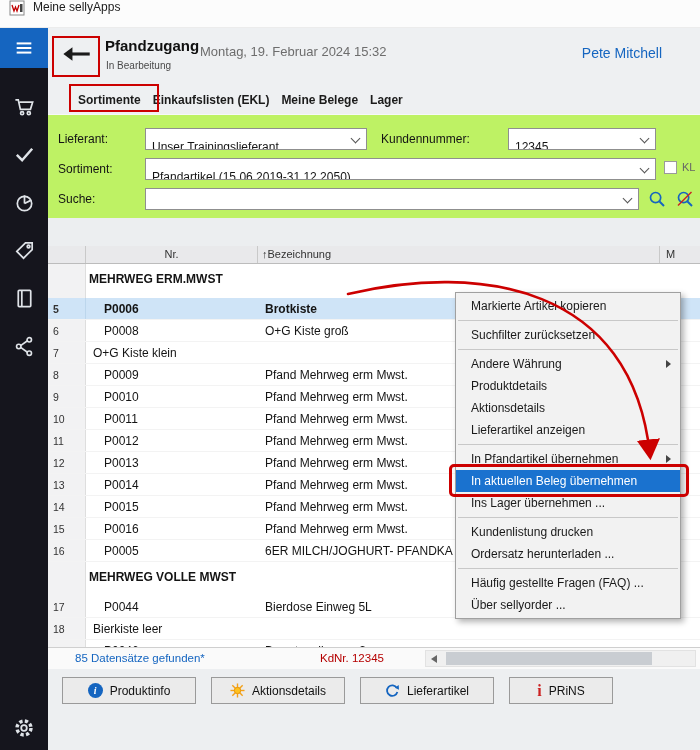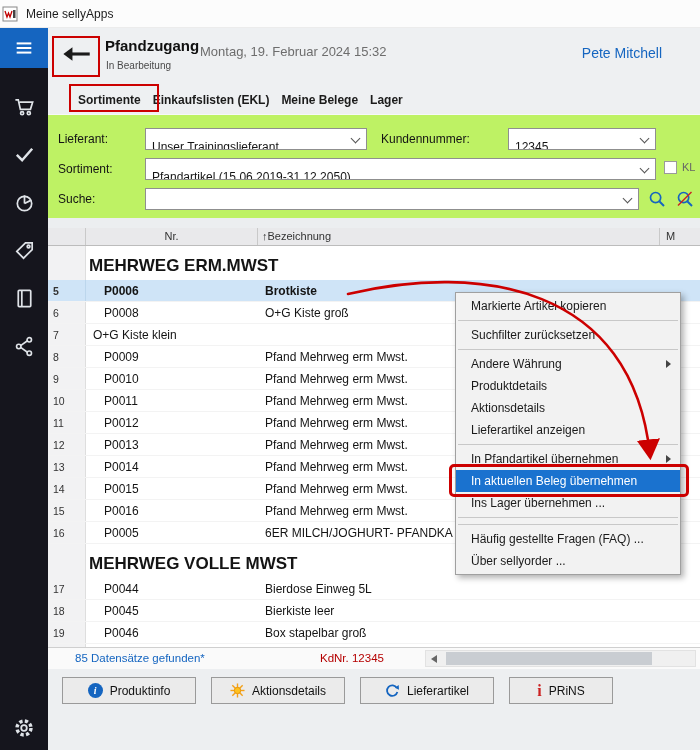--- a/index.html
+++ b/index.html
@@ -1,21 +1,21 @@
 <!DOCTYPE html>
 <html><head>
 <meta charset="utf-8">
 <style>
   *{margin:0;padding:0;box-sizing:border-box}
   html,body{width:700px;height:750px;overflow:hidden;background:#fff;
     font-family:"Liberation Sans",sans-serif;position:relative}
 
   
   #titlebar{position:absolute;left:0;top:0;width:700px;height:28px;background:#fcfcfc;
-    border-bottom:1px solid #ececec;display:flex;align-items:center;gap:8px;padding-left:2px;z-index:2}
+    border-bottom:1px solid #ececec;display:flex;gap:8px;padding-left:9px;z-index:2}
   #titlebar .t{font-size:12px;color:#1c1c1c}
 
   
   #sidebar{position:absolute;left:0;top:28px;width:48px;height:722px;background:#15151d;z-index:2}
   .side-btn{position:absolute;left:0;width:48px;height:40px;display:flex;align-items:center;justify-content:center;cursor:pointer}
   #menu-btn{top:0;background:#1565c0}
 
   
   #header-zone{position:absolute;left:48px;top:28px;width:652px;height:86px;background:#eef0f2}
   #back-btn{position:absolute;left:10px;top:14px;width:38px;height:26px;background:transparent;border:none;cursor:pointer}
@@ -34,36 +34,36 @@
     line-height:20px;padding:8px 18px 0 6px;overflow:hidden;white-space:nowrap;cursor:pointer}
   .chev{position:absolute;right:7px;top:6px;width:7px;height:7px;border-right:1.6px solid #555;
     border-bottom:1.6px solid #555;transform:rotate(45deg)}
   #kl-box{position:absolute;left:616px;top:46px;width:13px;height:13px;background:#fff;border:1px solid #9a9a9a;cursor:pointer}
   #kl-label{position:absolute;left:634px;top:46px;font-size:11px;color:#666}
   .srch-btn{position:absolute;top:73px;width:26px;height:24px;background:transparent;border:none;cursor:pointer}
   #srch1{left:596px}#srch2{left:624px}
 
   
   #table-zone{position:absolute;left:48px;top:218px;width:652px;height:429px;background:#eceef0;overflow:hidden}
-  #thead{margin-top:10px;height:18px;display:flex;background:#e9e9eb;border-bottom:1px solid #bcbcbc;
+  #thead{margin-top:28px;height:18px;display:flex;background:#e9e9eb;border-bottom:1px solid #bcbcbc;
     font-size:11px;color:#333}
   #thead>div{line-height:17px}
   .h-num{width:38px;border-right:1px solid #c9c9c9}
   .h-nr{width:172px;text-align:center;border-right:1px solid #c9c9c9}
   .h-bez{width:402px;padding-left:4px;border-right:1px solid #c9c9c9}
   .h-m{flex:1;padding-left:6px}
   #tbody{background:#fff}
   .trow{display:flex;background:#fff}
   .trow.data{height:22px;line-height:22px;font-size:12px;color:#141414;border-bottom:1px solid #f3f3f3;cursor:pointer}
   .c-num{width:38px;background:#f2f2f3;border-right:1px solid #dedede;font-size:10.5px;color:#333;
     padding-left:5px;align-self:stretch;line-height:22px}
   .c-nr{width:172px;padding-left:18px}
   .c-bez{width:402px;padding-left:7px;overflow:hidden;white-space:nowrap}
   .c-m{flex:1}
-  .trow.group{height:34px;font-weight:bold;font-size:17px;color:#141414;align-items:flex-end}
+  .trow.group{height:34px;font-weight:bold;font-size:12px;color:#141414;align-items:center}
   .trow.group .c-num{line-height:34px}
   .trow.group .c-group{padding:0 0 4px 3px}
   .trow.selected{background:#cfe4f7;font-weight:bold}
   .trow.selected .c-num{background:#cfe4f7;border-right-color:#bcd6ec}
 
   
   #ctx-menu{position:absolute;left:455px;top:292px;width:226px;background:#f2f2f2;border:1px solid #a0a0a0;
     box-shadow:3px 3px 6px rgba(0,0,0,.3);padding:2px 0;z-index:5}
   .menu-item{position:relative;height:22px;line-height:22px;padding-left:15px;font-size:12px;color:#1a1a1a;
     cursor:pointer;white-space:nowrap}
@@ -316,21 +316,20 @@
         <div class="c-group">MEHRWEG VOLLE MWST</div>
       </div>
       <div class="trow data">
         <div class="c-num">17</div>
         <div class="c-nr">P0044</div>
         <div class="c-bez">Bierdose Einweg 5L</div>
         <div class="c-m"></div>
       </div>
       <div class="trow data">
         <div class="c-num">18</div>
-        <div class="c-nr">P0045</div>
         <div class="c-bez">Bierkiste leer</div>
         <div class="c-m"></div>
       </div>
       <div class="trow data">
         <div class="c-num">19</div>
         <div class="c-nr">P0046</div>
         <div class="c-bez">Box stapelbar groß</div>
         <div class="c-m"></div>
       </div>
       <div class="trow data">
@@ -349,20 +348,22 @@
     <div class="menu-sep"></div>
     <div class="menu-item"><span>Andere Währung</span><span class="submenu-arrow"></span></div>
     <div class="menu-item"><span>Produktdetails</span></div>
     <div class="menu-item"><span>Aktionsdetails</span></div>
     <div class="menu-item"><span>Lieferartikel anzeigen</span></div>
     <div class="menu-sep"></div>
     <div class="menu-item"><span>In Pfandartikel übernehmen</span><span class="submenu-arrow"></span></div>
     <div class="menu-item hl"><span>In aktuellen Beleg übernehmen</span></div>
     <div class="menu-item"><span>Ins Lager übernehmen ...</span></div>
     <div class="menu-sep"></div>
+    <div class="menu-item"><span>Kundenlistung drucken</span></div>
+    <div class="menu-item"><span>Ordersatz herunterladen ...</span></div>
     <div class="menu-sep"></div>
     <div class="menu-item"><span>Häufig gestellte Fragen (FAQ) ...</span></div>
     <div class="menu-item"><span>Über sellyorder ...</span></div>
   </div>
 
 <div id="statusbar">
   <span id="records">85 Datensätze gefunden*</span>
   <span id="kdnr">KdNr. 12345</span>
   <div id="hscroll">
     <div class="hs-arrow"></div>

